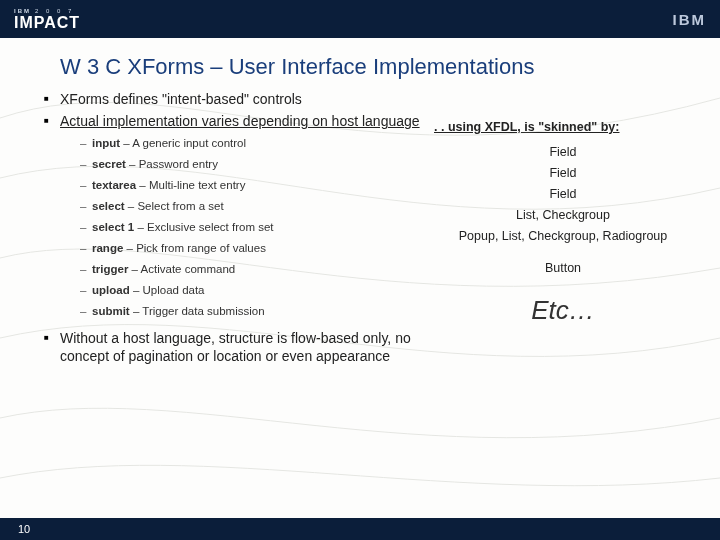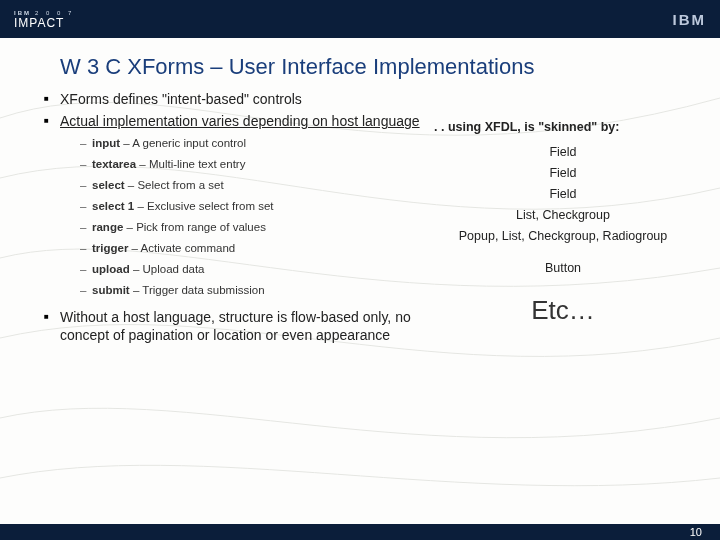--- a/index.html
+++ b/index.html
@@ -13,49 +13,49 @@
   .header-bar {
     width: 100%; height: 38px;
     background: linear-gradient(#0b1e3a, #0b1e3a);
     display: flex; align-items: center; justify-content: space-between;
     padding: 0 14px;
   }
   .impact-logo { display: flex; flex-direction: column; color: #fff; line-height: 1; }
   .impact-row1 { display: flex; align-items: center; gap: 4px; }
   .ibm-mini { font-size: 6px; letter-spacing: 2px; font-weight: bold; color: #cdd7e5; }
   .yr { font-size: 6px; letter-spacing: 3px; color: #cdd7e5; }
-  .impact-word { font-size: 12px; font-weight: normal; letter-spacing: 1px; margin-top: 1px; }
+  .impact-word { font-size: 16px; font-weight: bold; letter-spacing: 1px; margin-top: 1px; }
   .ibm-logo { color: #bcc8db; font-weight: bold; font-size: 15px; letter-spacing: 2px; font-family: 'Arial Black', Arial, sans-serif; }
   .title {
     font-size: 22px; color: #1a3e7b; padding: 16px 24px 10px 24px; margin-left: 36px;
   }
   .content {
     padding: 0 28px 0 44px;
     display: flex;
     gap: 10px;
   }
   .left-col { flex: 0 0 380px; }
   .right-col { flex: 1; font-size: 12.5px; color: #222; padding-top: 30px;}
-  .right-heading { font-weight: bold; color: #222; margin-bottom: 10px; }
+  .right-heading { font-weight: bold; color: #222; margin-bottom: 10px; text-decoration: underline; }
   .right-list { margin-top: 11px; text-align: center; }
   .right-list div { margin-bottom: 7px; }
-  .etc { font-size: 26px; color: #333; margin-top: 20px; text-align: center; }
+  .etc { font-size: 26px; color: #333; margin-top: 20px; text-align: center; font-style: italic; }
   ul.square { list-style: none; padding: 0; margin: 0; }
   ul.square > li { position: relative; padding-left: 16px; font-size: 14px; color: #222; margin-bottom: 4px; line-height: 1.3; }
   ul.square > li::before { content: "■"; color: #000; font-size: 8px; position: absolute; left: 0; top: 4px; }
   ul.dash { list-style: none; padding: 0; margin: 6px 0 10px 20px; }
   ul.dash > li { position: relative; padding-left: 12px; font-size: 11.5px; color: #333; margin-bottom: 6px; }
   ul.dash > li::before { content: "–"; position: absolute; left: 0; top: 0; color: #555; }
   ul.dash b { font-weight: bold; }
   .underlined { text-decoration: underline; }
   .footer-bar {
-    position: absolute; bottom: 0; left: 0; width: 100%; height: 16px;
+    position: absolute; bottom: 0; left: 0; width: 100%; height: 22px;
     background: linear-gradient(#0b1e3a, #0b1e3a);
     color: #fff; font-size: 11px;
-    display: flex; align-items: center; justify-content: flex-end;
+    display: flex; align-items: center; 
     padding: 0 18px;
   }
   .bg-contour {
     position: absolute; inset: 38px 0 22px 0; pointer-events: none; opacity: 0.18;
   }
 </style>
 </head>
 <body>
 
 <div class="header-bar">
@@ -83,20 +83,21 @@
 <div class="title">W 3 C XForms – User Interface Implementations</div>
 
 <div class="content">
   <div class="left-col">
     <ul class="square">
       <li>XForms defines "intent-based" controls</li>
       <li>
         <span class="underlined">Actual implementation varies depending on host language</span>
         <ul class="dash">
           <li><b>input</b> – <span>A generic input control</span></li>
+          <li><b>secret</b> – <span>Password entry</span></li>
           <li><b>textarea</b> – <span>Multi-line text entry</span></li>
           <li><b>select</b> – <span>Select from a set</span></li>
           <li><b>select 1</b> – <span>Exclusive select from set</span></li>
           <li><b>range</b> – <span>Pick from range of values</span></li>
           <li><b>trigger</b> – <span>Activate command</span></li>
           <li><b>upload</b> – <span>Upload data</span></li>
           <li><b>submit</b> – <span>Trigger data submission</span></li>
         </ul>
       </li>
       <li>Without a host language, structure is flow-based only, no concept of pagination or location or even appearance</li>

